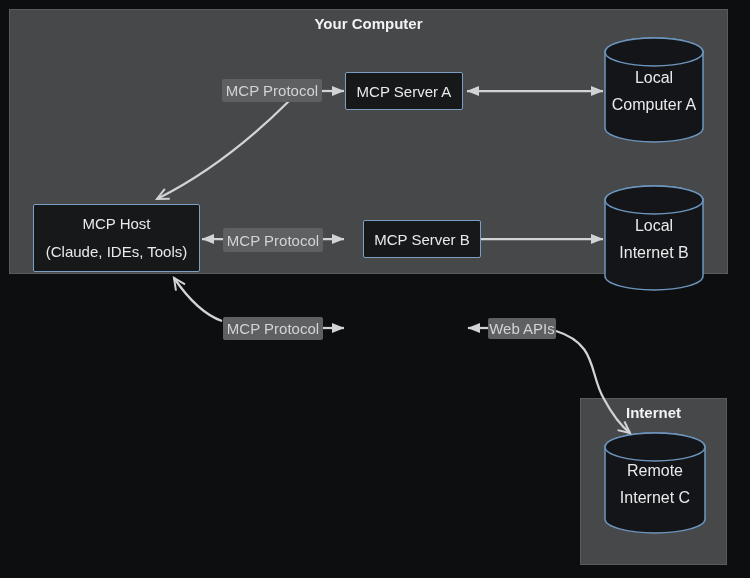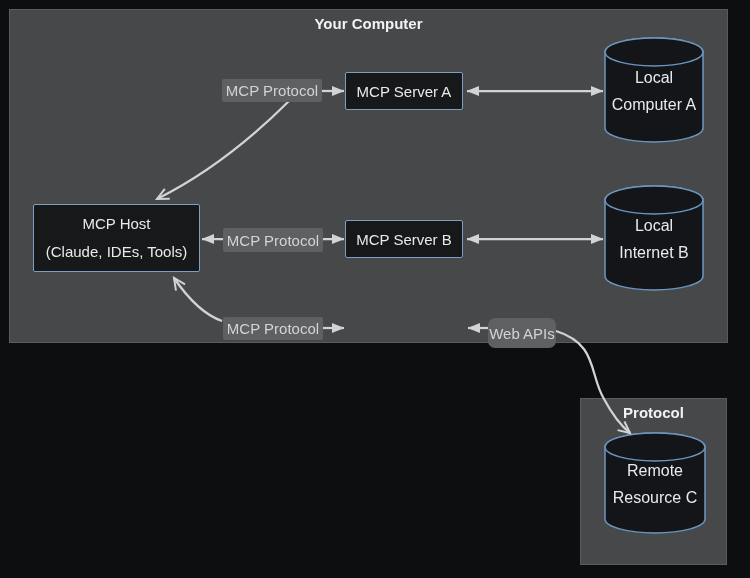--- a/index.html
+++ b/index.html
@@ -6,56 +6,56 @@
     --background:#0d0e10; --container-fill:#47484a; --container-border:#5a5b5d;
     --node-fill:#17181a; --node-border:#7d9fc4; --cylinder-fill:#141518;
     --cylinder-stroke:#6d96bf; --label-fill:#5e6062; --arrow:#d2d3d4;
     --text:#e9eaec; --label-text:#d2d3d5; --title-text:#f1f2f3;
   }
   *{margin:0;padding:0;box-sizing:border-box;}
   html,body{width:750px;height:578px;overflow:hidden;}
   body{background:var(--background);font-family:"Liberation Sans",sans-serif;}
   .stage{position:relative;width:750px;height:578px;background:var(--background);}
   .container{position:absolute;background:var(--container-fill);border:1px solid var(--container-border);}
-  .container.computer{left:9px;top:9px;width:719px;height:334px;padding-left:10px;}
+  .container.computer{left:9px;top:9px;width:719px;height:265px;padding-left:10px;}
   .container.internet{left:580px;top:398px;width:147px;height:167px;}
   .container-title{position:absolute;top:3px;left:0;width:100%;text-align:center;
     color:var(--title-text);font-size:15px;font-weight:600;line-height:22px;}
   svg.wires{position:absolute;left:0;top:0;z-index:2;}
   .node{position:absolute;z-index:3;background:var(--node-fill);
     border:1.5px solid var(--node-border);border-radius:2px;color:var(--text);
     font-size:15px;display:flex;align-items:center;justify-content:center;
     flex-direction:column;text-align:center;}
   .node.host{left:33px;top:204px;width:167px;height:68px;line-height:28px;}
   .node.server{left:345px;width:118px;height:38px;}
-  .node.server.a{top:72px;} .node.server.b{top:220px;} .node.server.c{top:309px;}
+  .node.server.a{top:72px;} .node.server.b{top:220px;margin-left:18px;} .node.server.c{top:309px;}
   .edge-label{position:absolute;z-index:3;background:var(--label-fill);
     color:var(--label-text);font-size:15px;display:flex;align-items:center;
     justify-content:center;border-radius:2px;}
   .edge-label.pa{left:222px;top:79px;width:100px;height:23px;}
   .edge-label.pb{left:223px;top:228px;width:100px;height:24px;}
   .edge-label.pc{left:223px;top:317px;width:100px;height:23px;}
-  .edge-label.web{left:488px;top:318px;width:68px;height:30px;border-radius:7px;}
+  .edge-label.web{left:488px;top:318px;width:68px;height:21px;}
   .cyl-text{position:absolute;z-index:3;text-align:center;color:var(--text);
     font-size:16px;line-height:27px;}
   .cyl-text.a{left:605px;top:64px;width:98px;}
   .cyl-text.b{left:605px;top:212px;width:98px;}
   .cyl-text.c{left:605px;top:457px;width:100px;}
 </style>
 </head>
 <body>
 
 <div class="stage">
 
   <div class="container computer">
     <div class="container-title">Your Computer</div>
   </div>
 
   <div class="container internet">
-    <div class="container-title">Protocol</div>
+    <div class="container-title">Internet</div>
   </div>
 
   <svg class="wires" width="750" height="578" viewBox="0 0 750 578">
     <defs>
       <marker id="ahSolid" markerUnits="userSpaceOnUse" markerWidth="14" markerHeight="12" refX="12.5" refY="5.5" orient="auto-start-reverse">
         <path d="M0.5,0.5 L13,5.5 L0.5,10.5 Z" fill="var(--arrow)"></path>
       </marker>
       <marker id="ahOpen" markerUnits="userSpaceOnUse" markerWidth="16" markerHeight="14" refX="13" refY="6.5" orient="auto-start-reverse">
         <path d="M1.5,1 L13,6.5 L1.5,12" fill="none" stroke="var(--arrow)" stroke-width="2"></path>
       </marker>
@@ -115,16 +115,16 @@
   <div class="cyl-text a">
     <div>Local</div>
     <div>Computer A</div>
   </div>
   <div class="cyl-text b">
     <div>Local</div>
     <div>Internet B</div>
   </div>
   <div class="cyl-text c">
     <div>Remote</div>
-    <div>Resource C</div>
+    <div>Internet C</div>
   </div>
 
 </div>
 
 </body></html>

